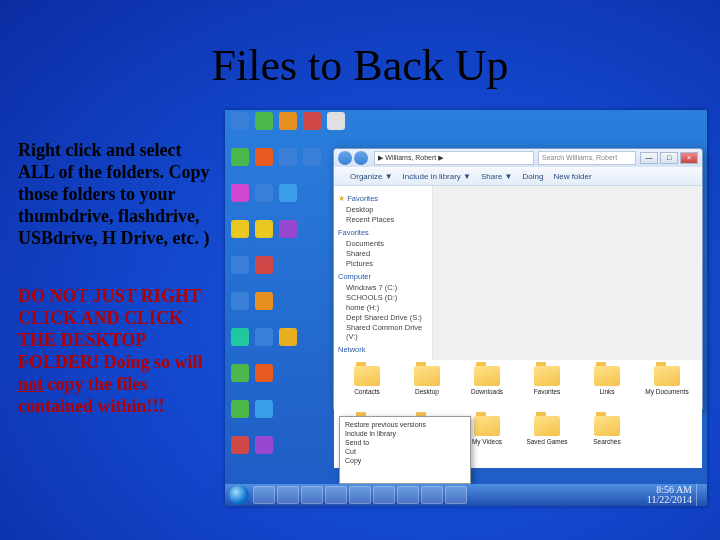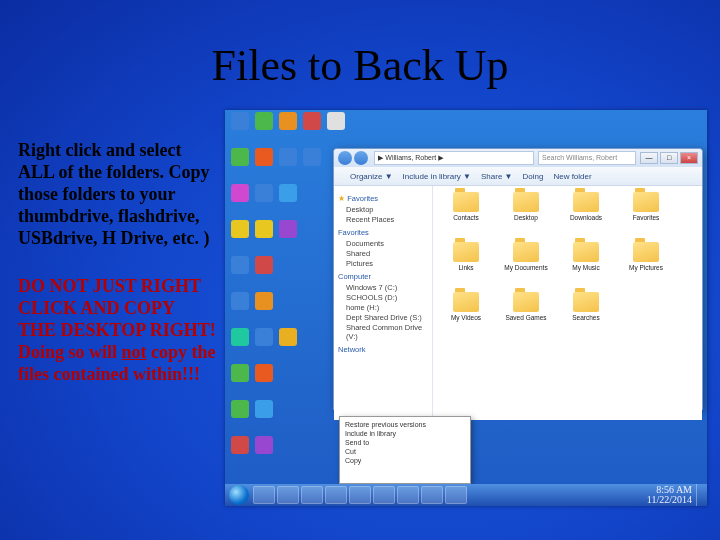--- a/index.html
+++ b/index.html
@@ -9,21 +9,21 @@
     position:relative;color:#000;
   }
   .title{
     position:absolute;top:40px;left:0;width:100%;text-align:center;
     font-size:44px;color:#000;font-weight:400;
   }
   .leftcol{
     position:absolute;left:18px;top:140px;width:198px;
     font-size:18px;font-weight:700;line-height:1.22;
   }
-  .leftcol .para1{color:#000;margin-bottom:26px;}
+  .leftcol .para1{color:#000;margin-bottom:36px;}
   .leftcol .para2{color:#b40000;}
   .under{text-decoration:underline;}
   
   .shot{
     position:absolute;left:225px;top:110px;width:482px;height:396px;
     background:linear-gradient(180deg,#2a7edc 0%,#1e5bc4 100%);
     box-shadow:0 0 4px rgba(0,0,0,.4);
   }
   
   .desk{position:absolute;left:0;top:0;width:106px;height:374px;}
@@ -37,21 +37,21 @@
   .win-titlebar{height:18px;background:linear-gradient(180deg,#e8f0fb,#d5e3f5);border-radius:3px 3px 0 0;
     display:flex;align-items:center;padding:0 4px;}
   .navbtn{width:14px;height:14px;border-radius:50%;background:linear-gradient(#6aa7e8,#3a7fd8);margin-right:2px;}
   .addr{flex:1;height:12px;background:#fff;border:1px solid #b8c8de;margin:0 4px;font-size:7px;line-height:12px;padding:0 3px;color:#333;}
   .search{width:90px;height:12px;background:#fff;border:1px solid #b8c8de;font-size:7px;line-height:12px;padding:0 3px;color:#888;}
   .wbtns{display:flex;gap:2px;margin-left:4px;}
   .wbtn{width:16px;height:10px;background:linear-gradient(#f4f6fa,#d9e2ef);border:1px solid #a9bcd5;font-size:7px;text-align:center;line-height:9px;}
   .wbtn.cls{background:linear-gradient(#e88,#c44);color:#fff;}
   .toolbar{height:18px;background:linear-gradient(#f6f9fd,#e3ecf7);border-bottom:1px solid #cdd9ea;
     display:flex;align-items:center;padding:0 16px;gap:10px;font-size:8px;color:#2a4a80;}
-  .win-body{display:flex;height:234px;}
+  .win-body{display:flex;height:234px;flex-direction:column;}
   .sidebar{width:90px;background:#fff;border-right:1px solid #e0e6ef;padding:4px 4px;font-size:7.5px;color:#333;}
   .sb-h{color:#2a5aaa;margin:4px 0 2px;}
   .sb-i{margin:1px 0 1px 8px;color:#444;display:flex;align-items:center;gap:2px;}
   .star{color:#e8b020;font-size:8px;}
   .content{flex:1;background:#fff;padding:6px 4px;display:flex;flex-wrap:wrap;align-content:flex-start;gap:4px 2px;}
   .folder{width:58px;height:46px;display:flex;flex-direction:column;align-items:center;font-size:6.5px;color:#222;text-align:center;}
   .fico{width:26px;height:20px;background:linear-gradient(160deg,#ffe28a,#f4c24b);border-radius:2px;position:relative;margin-bottom:2px;}
   .fico:before{content:"";position:absolute;top:-4px;left:2px;width:10px;height:4px;background:#f4c24b;border-radius:1px 1px 0 0;}
   .drop{position:absolute;left:114px;top:306px;width:120px;height:60px;background:#fff;border:1px solid #999;box-shadow:2px 2px 6px rgba(0,0,0,.35);padding:3px 5px;font-size:7px;font-family:"Segoe UI",sans-serif;color:#333;}
   .drop div{padding:1px 0;}
@@ -66,21 +66,21 @@
 </style>
 </head>
 <body>
 
 <div class="slide">
   <div class="title">Files to Back Up</div>
 
   <div class="leftcol">
     <div class="para1">Right click and select ALL of the folders. Copy those folders to your thumbdrive, flashdrive, USBdrive, H Drive, etc. )</div>
     <div class="para2">
-      <span>DO NOT JUST RIGHT CLICK AND COPY THE DESKTOP RIGHT! Doing so will </span><span class="under">not</span><span> copy the files contained within!!!</span>
+      <span>DO NOT JUST RIGHT CLICK AND CLICK THE DESKTOP FOLDER! Doing so will </span><span class="under">not</span><span> copy the files contained within!!!</span>
     </div>
   </div>
 
   <div class="shot">
 
     <div class="desk" id="deskicons">
         <div class="dicon" style="left: 6px; top: 2px; background: rgb(58, 127, 216);"></div>
         <div class="dicon" style="left: 30px; top: 2px; background: rgb(76, 184, 76);"></div>
         <div class="dicon" style="left: 54px; top: 2px; background: rgb(232, 144, 32);"></div>
         <div class="dicon" style="left: 78px; top: 2px; background: rgb(208, 72, 72);"></div>

